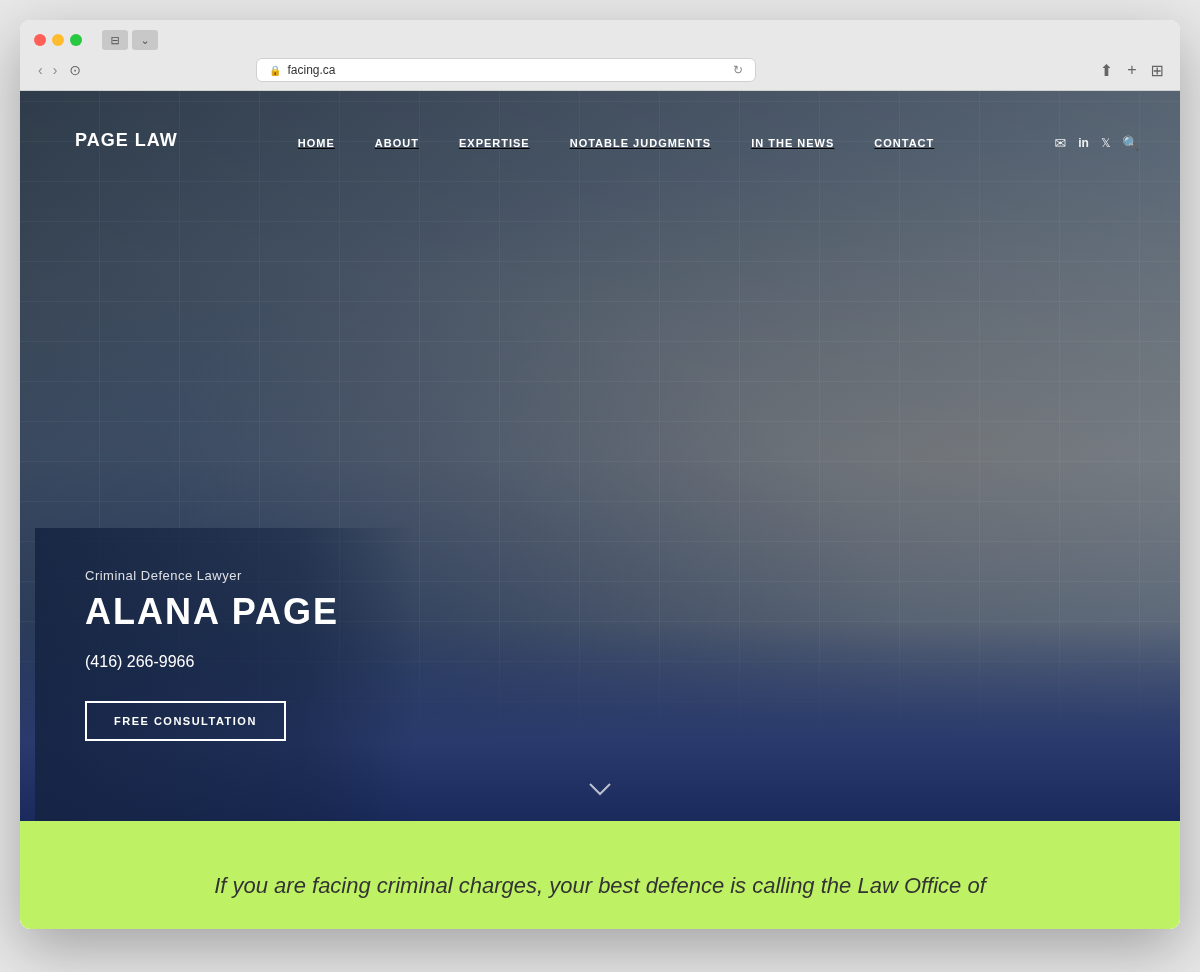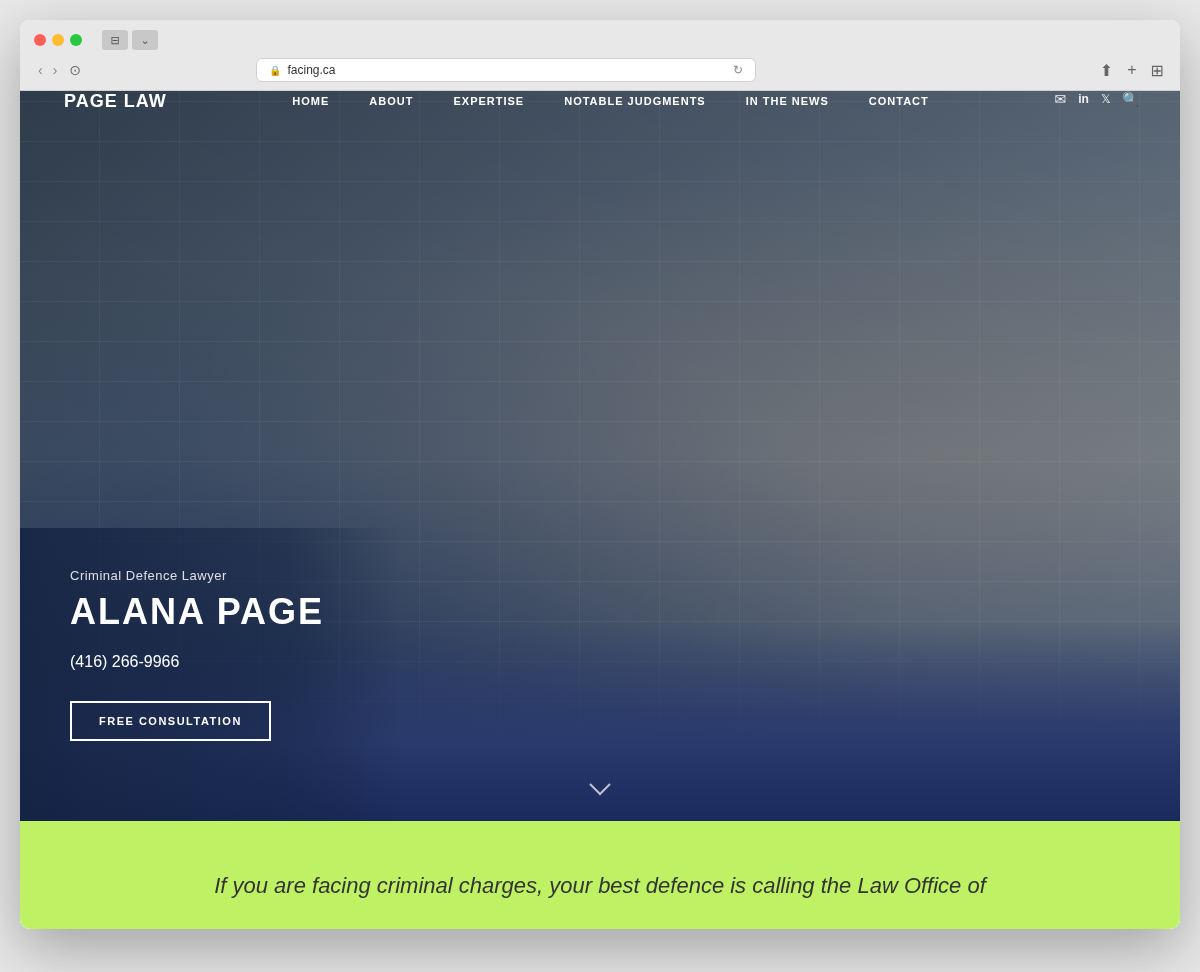--- a/index.html
+++ b/index.html
@@ -133,44 +133,45 @@
 
     
     .website {
       background: #fff;
     }
 
     
     .nav-bar {
       position: absolute;
       top: 0;
-      left: 4px;
+      left: 15px;
       right: 0;
       z-index: 10;
       display: flex;
-      align-items: flex-start;
+      align-items: flex-end;
       justify-content: space-between;
       padding: 0 40px;
       height: 60px;
       background: transparent;
     }
 
     .logo {
       font-size: 18px;
       font-weight: 700;
       color: #fff;
       letter-spacing: 1px;
       text-transform: uppercase;
     }
 
     .nav-links {
       display: flex;
       align-items: center;
       gap: 40px;
       list-style: none;
+      text-decoration: underline;
     }
 
     .nav-links a {
       text-decoration: none;
       font-size: 11px;
       font-weight: 600;
       color: #fff;
       letter-spacing: 1px;
       text-transform: uppercase;
     }
@@ -233,21 +234,21 @@
         #1a2a5c 0%,
         #2a3a6c 40%,
         transparent 100%
       );
     }
 
     
     .hero-overlay {
       position: absolute;
       bottom: 0;
-      left: 0;
+      left: 15px;
       width: 380px;
       padding: 40px 50px 80px 50px;
       background: linear-gradient(
         to right,
         rgba(20,35,65,0.85) 0%,
         rgba(20,35,65,0.5) 70%,
         transparent 100%
       );
     }
 

